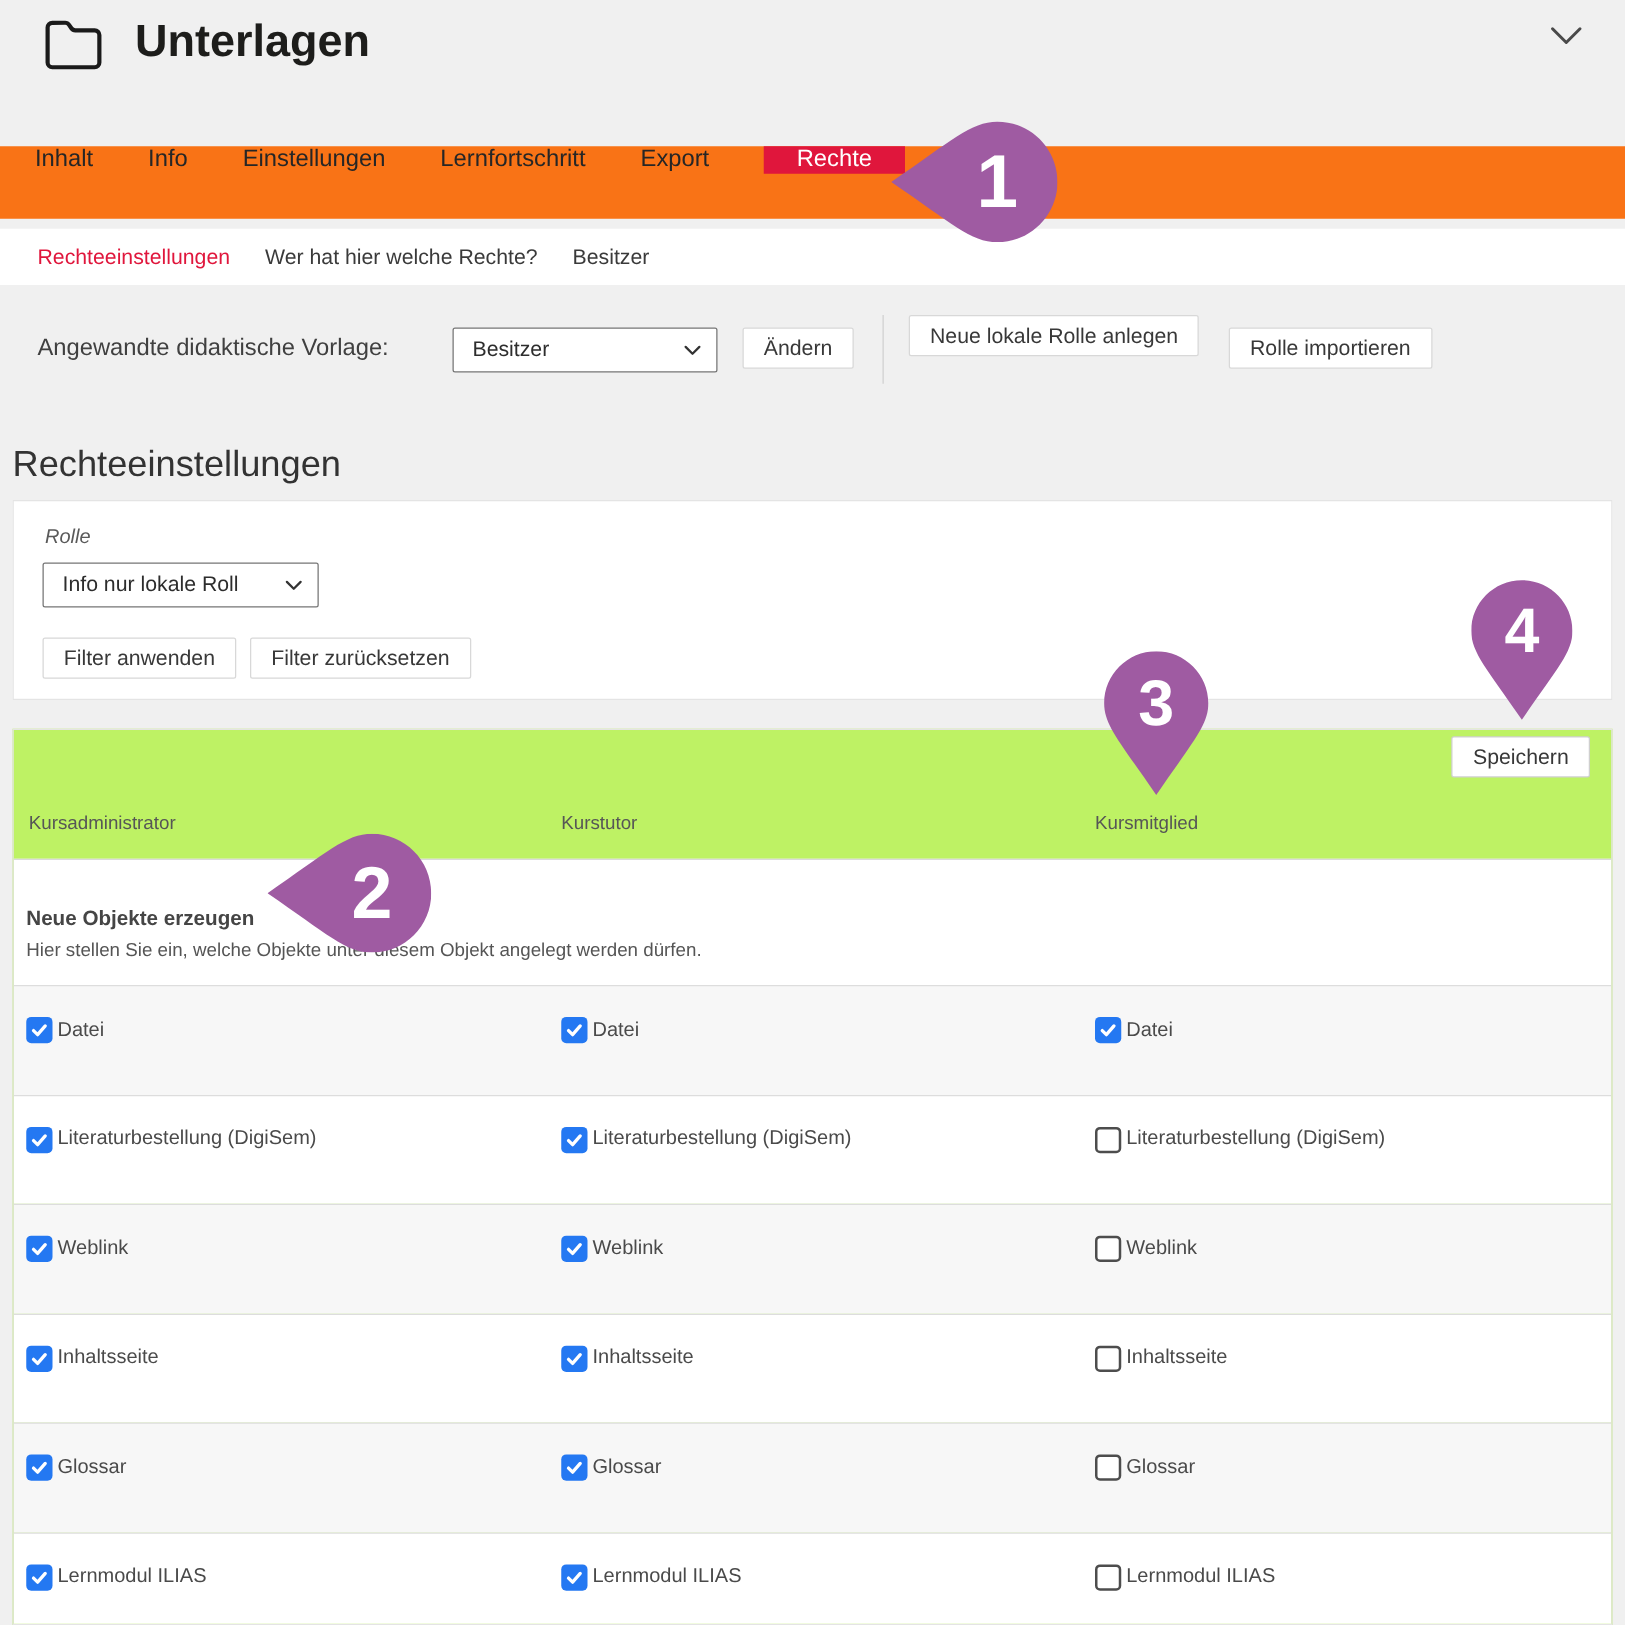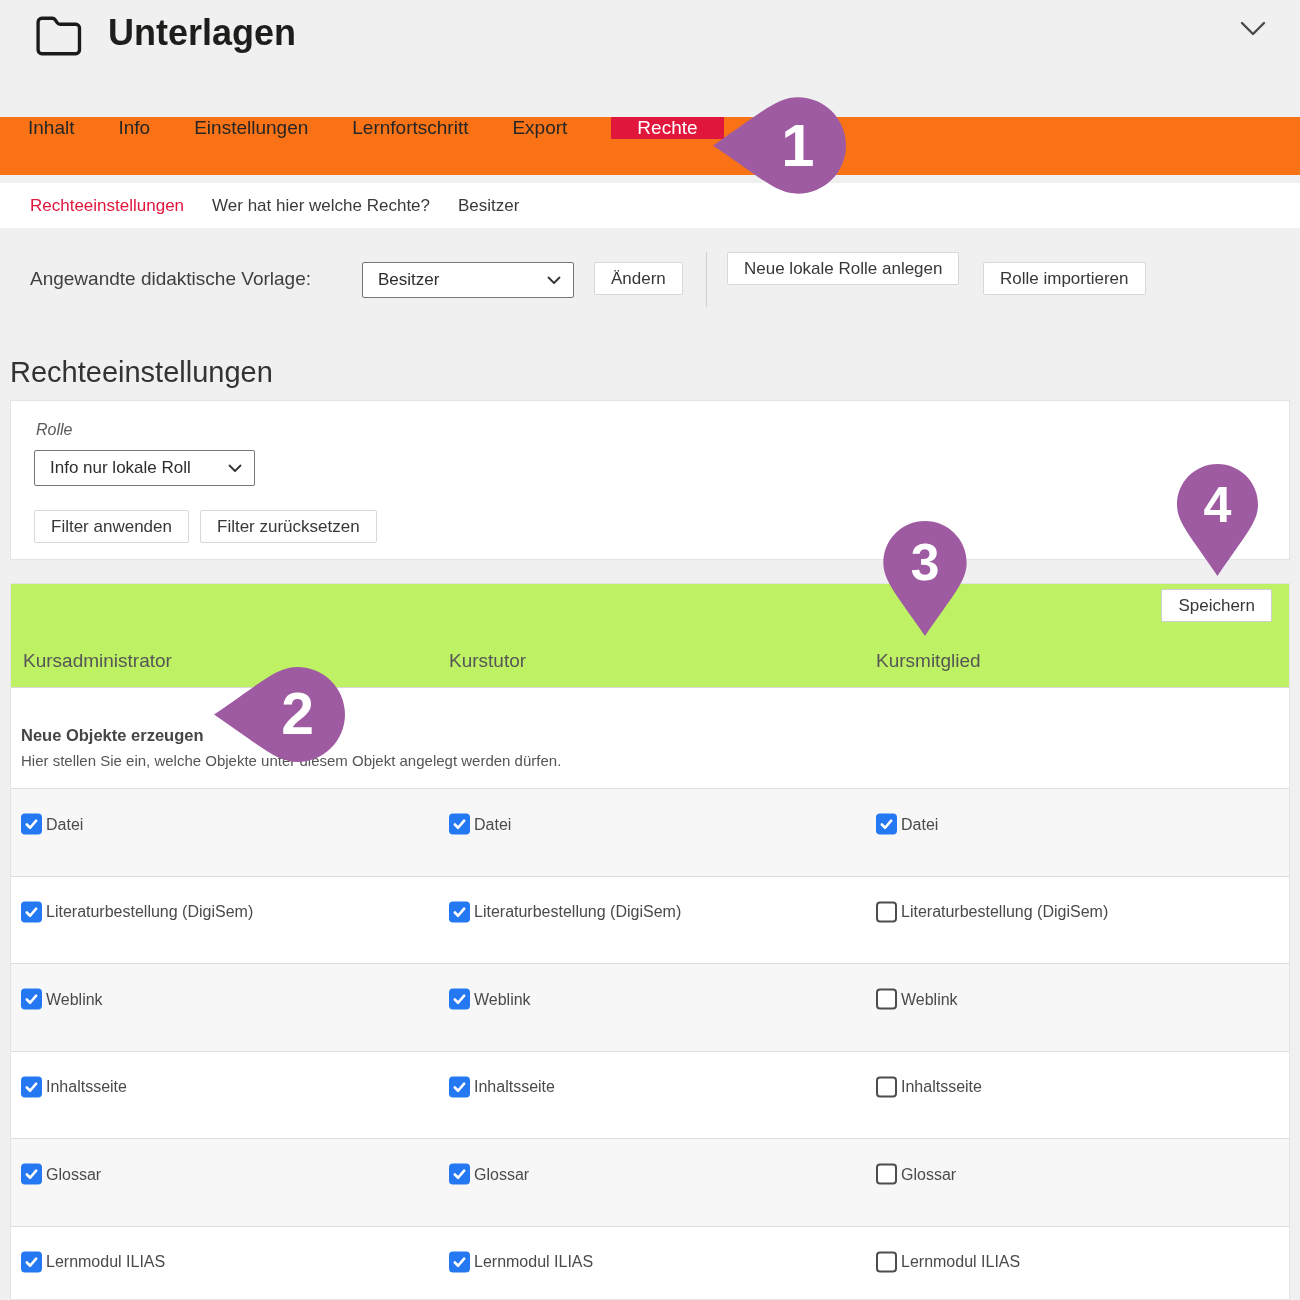--- a/index.html
+++ b/index.html
@@ -42,21 +42,21 @@
                 border:1px solid #e4e4e4;box-sizing:border-box;}
   .rolle{position:absolute;left:25px;top:20px;font-size:16px;font-style:italic;color:#5a5a5a;}
   .filter-select{position:absolute;left:23px;top:49px;width:221px;height:36px;}
   .f-apply{position:absolute;left:23px;top:109px;}
   .f-reset{position:absolute;left:189px;top:109px;}
 
   
   .table-panel{position:absolute;left:10px;top:583px;width:1280px;height:717px;background:#bef264;
                border:1px solid #e4e4e4;box-sizing:border-box;overflow:hidden;}
   .save{position:absolute;right:17px;top:5px;border-color:#cfcfcf;}
-  .role-h{position:absolute;top:66px;font-size:19px;color:#565656;}
+  .role-h{position:absolute;top:66px;font-size:15px;color:#565656;}
   .col0{left:10px;} .col1{left:438px;} .col2{left:865px;}
   .role-h.col0{left:12px;}
   .section-head{position:absolute;left:0;top:103px;width:100%;height:101px;background:#fff;
                 border-top:1px solid #dadada;box-sizing:border-box;}
   .sec-title{position:absolute;left:10px;top:38px;font-size:16.5px;font-weight:700;color:#454545;}
   .sec-desc{position:absolute;left:10px;top:64px;font-size:15px;color:#555;}
   .rows{position:absolute;left:0;top:204px;width:100%;}
   .prow{position:relative;height:86.5px;border-top:1px solid #ddd;background:#fff;}
   .prow.alt{background:#f7f7f7;}
   .pcell{position:absolute;top:35px;transform:translateY(-50%);display:flex;align-items:center;gap:4px;}

